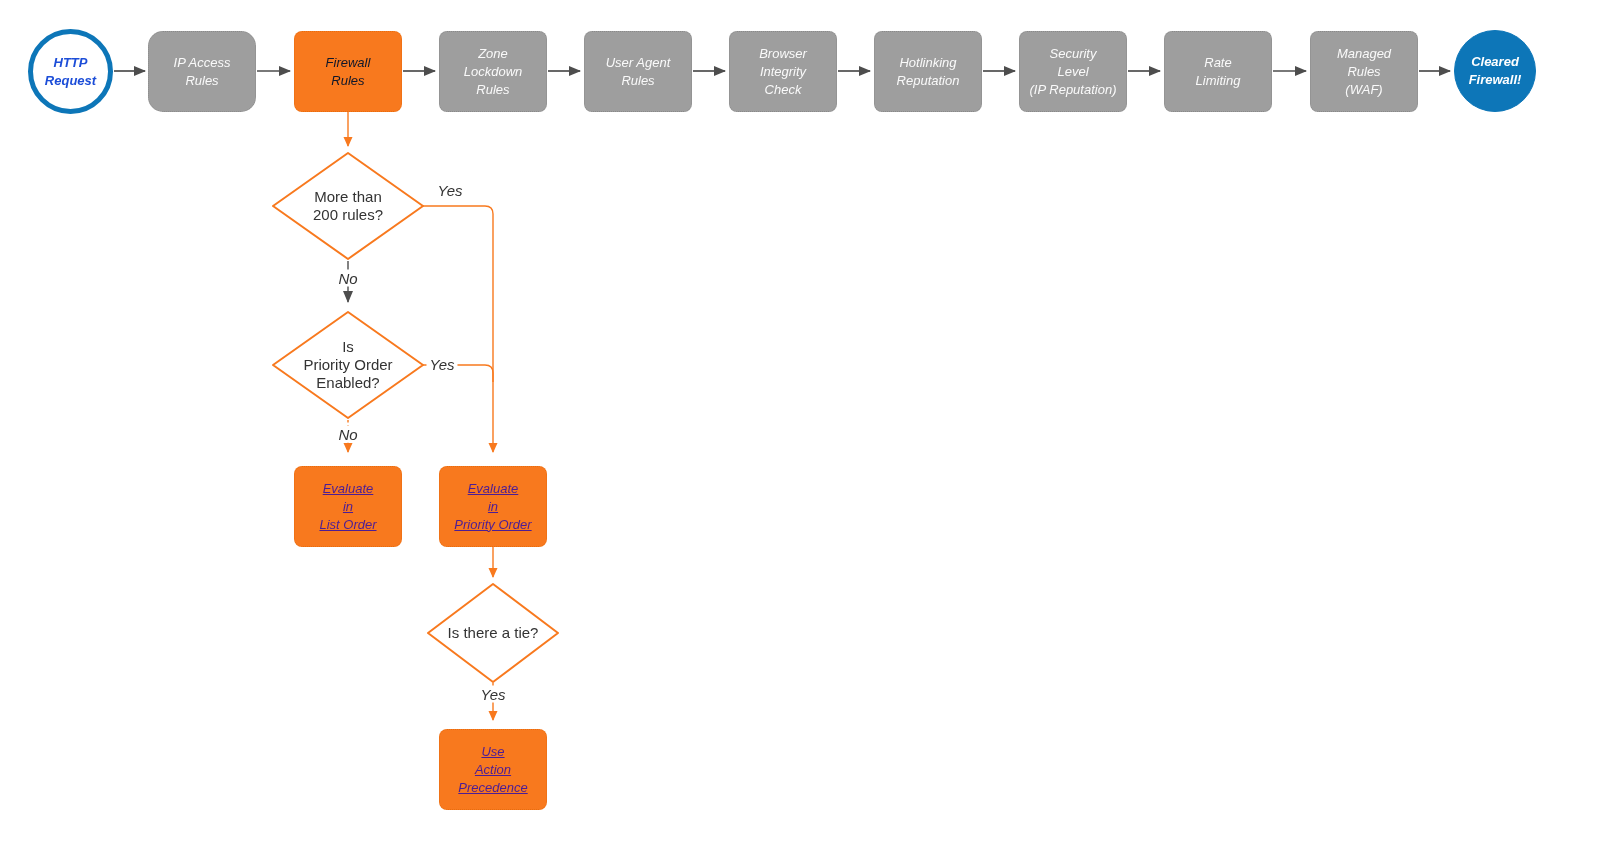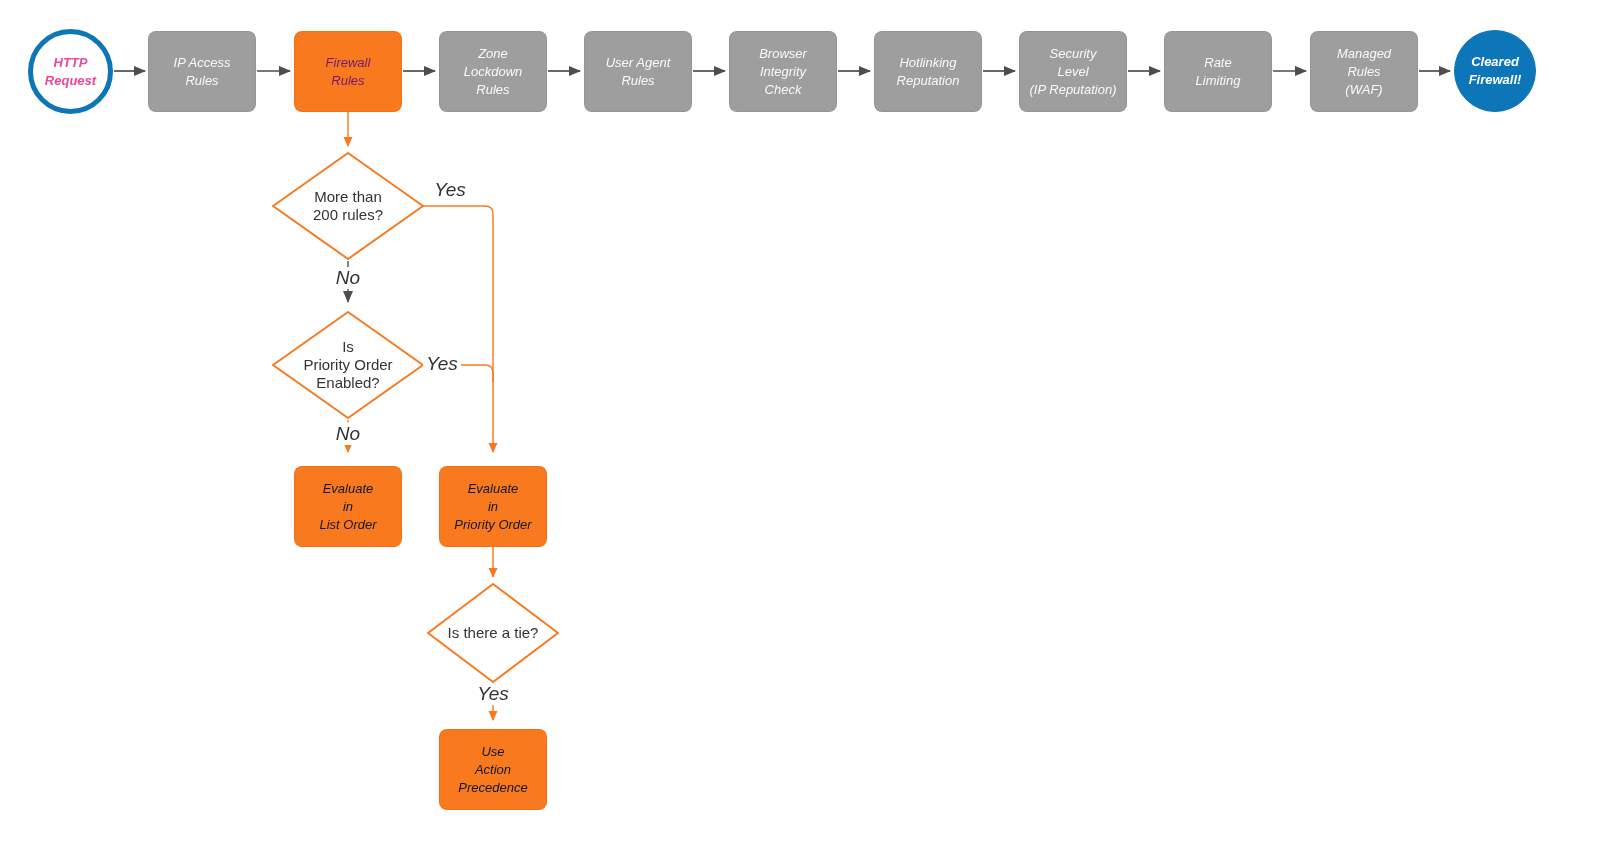--- a/index.html
+++ b/index.html
@@ -10,44 +10,44 @@
   .lines{position:absolute;left:0;top:0;width:1600px;height:858px;}
   .node{
     position:absolute;display:flex;align-items:center;justify-content:center;
     text-align:center;box-sizing:border-box;white-space:pre-line;
     font-size:13px;line-height:18px;font-style:italic;
   }
   .proc{
     width:108px;height:81px;border-radius:8px;
     background:#9e9e9e;border:1px dotted #8a8a8a;color:#fafafa;
   }
-  .proc.orange{background:#f8791e;border:1px dotted #e86d0f;color:#701a75;}
+  .proc.orange{background:#f8791e;border:1px dotted #e86d0f;color:#0f172a;}
   .action{
     width:108px;height:81px;border-radius:8px;
-    background:#f8791e;border:1px dotted #e86d0f;color:#0f172a;
+    background:#f8791e;border:1px dotted #e86d0f;color:#4c1d95;text-decoration:underline;
   }
   .circle{
     border-radius:50%;font-weight:bold;
   }
   .circle.start{
     left:28px;top:29px;width:85px;height:85px;
-    background:#ffffff;border:5px solid #0d76b8;color:#ec4899;
+    background:#ffffff;border:5px solid #0d76b8;color:#1d4ed8;
   }
   .circle.end{
     left:1454px;top:30px;width:82px;height:82px;
     background:#0d76b8;border:1px solid #0d76b8;color:#ffffff;
   }
   .dtext{
     position:absolute;display:flex;align-items:center;justify-content:center;
     text-align:center;white-space:pre-line;color:#333333;
     font-size:15px;line-height:18px;font-style:normal;
   }
   .elabel{
     position:absolute;transform:translate(-50%,-50%);
-    font-size:19px;font-style:italic;color:#333333;
+    font-size:15px;font-style:italic;color:#333333;
     background:#ffffff;padding:0 3px;
   }
 </style>
 </head>
 <body>
 
 <div class="canvas">
 
   <svg class="lines" viewBox="0 0 1600 858">
     <defs>
@@ -88,21 +88,21 @@
       <polygon points="348,312 423,365 348,418 273,365"></polygon>
       <polygon points="493,584 558,633 493,682 428,633"></polygon>
     </g>
   </svg>
 
   <div class="node circle start">HTTP
 Request</div>
   <div class="node circle end">Cleared
 Firewall!</div>
 
-  <div class="node proc" style="left:148px;top:31px;">IP Access
+  <div class="node proc" style="left:148px;top:31px;border-radius:15px;">IP Access
 Rules</div>
   <div class="node proc orange" style="left:294px;top:31px;">Firewall
 Rules</div>
   <div class="node proc" style="left:439px;top:31px;">Zone
 Lockdown
 Rules</div>
   <div class="node proc" style="left:584px;top:31px;border-radius:8px;">User Agent
 Rules</div>
   <div class="node proc" style="left:729px;top:31px;">Browser
 Integrity

